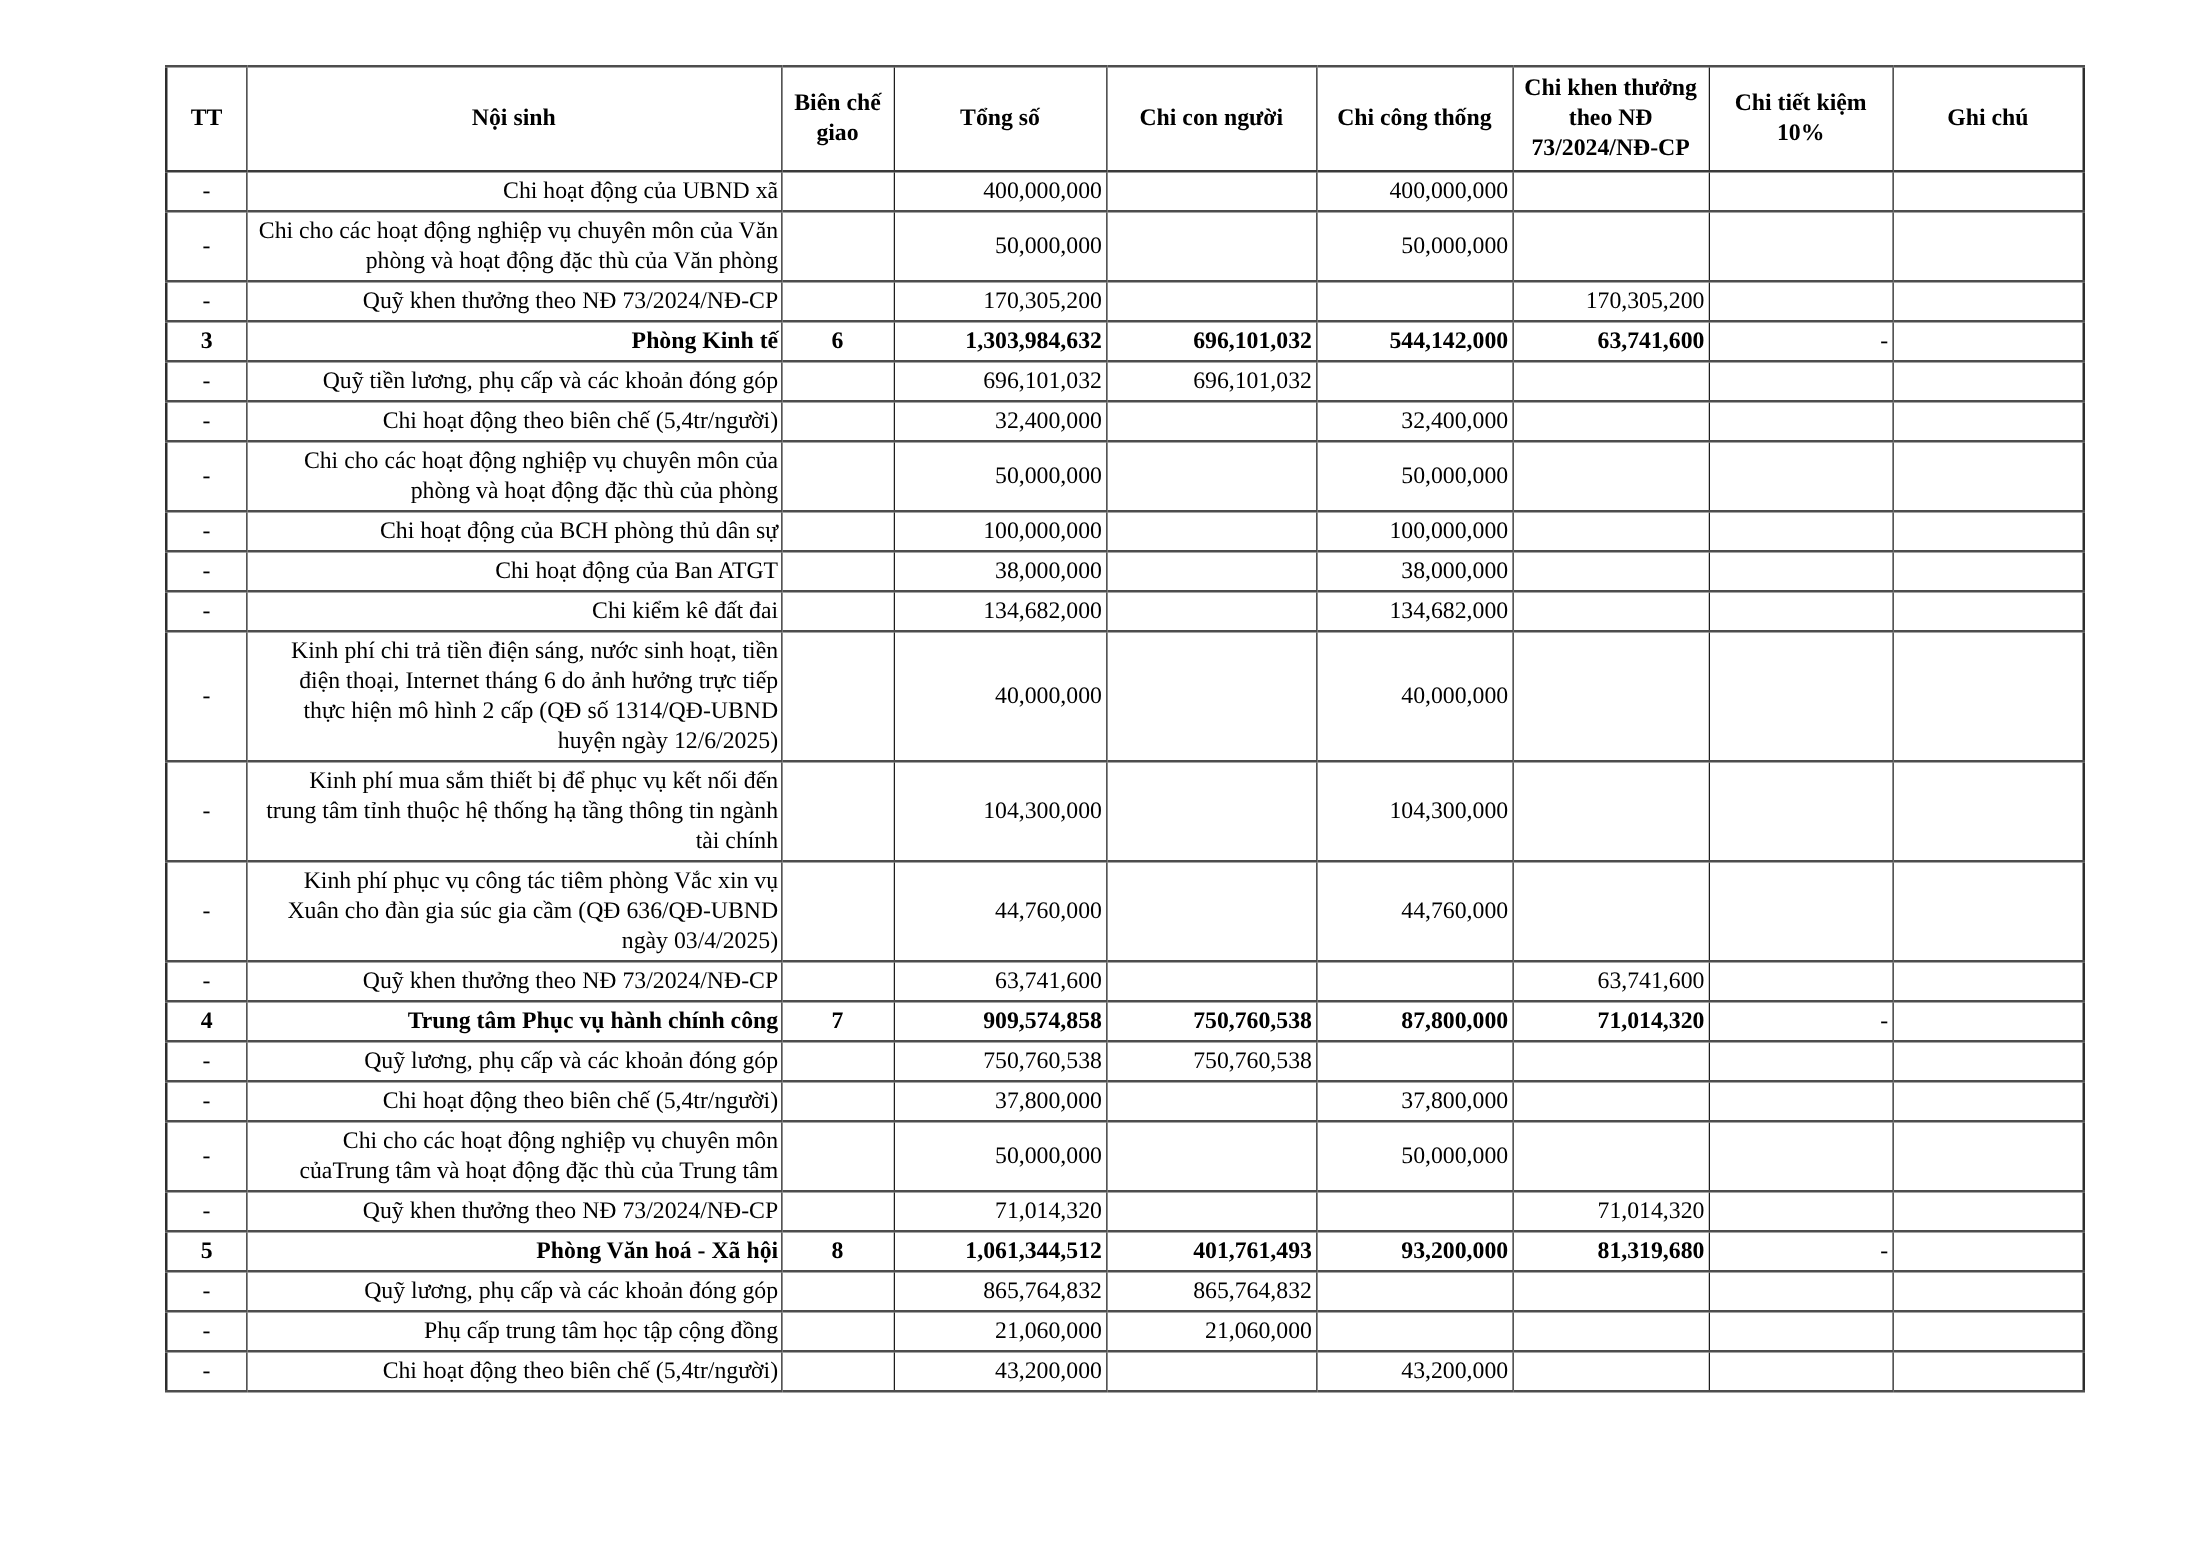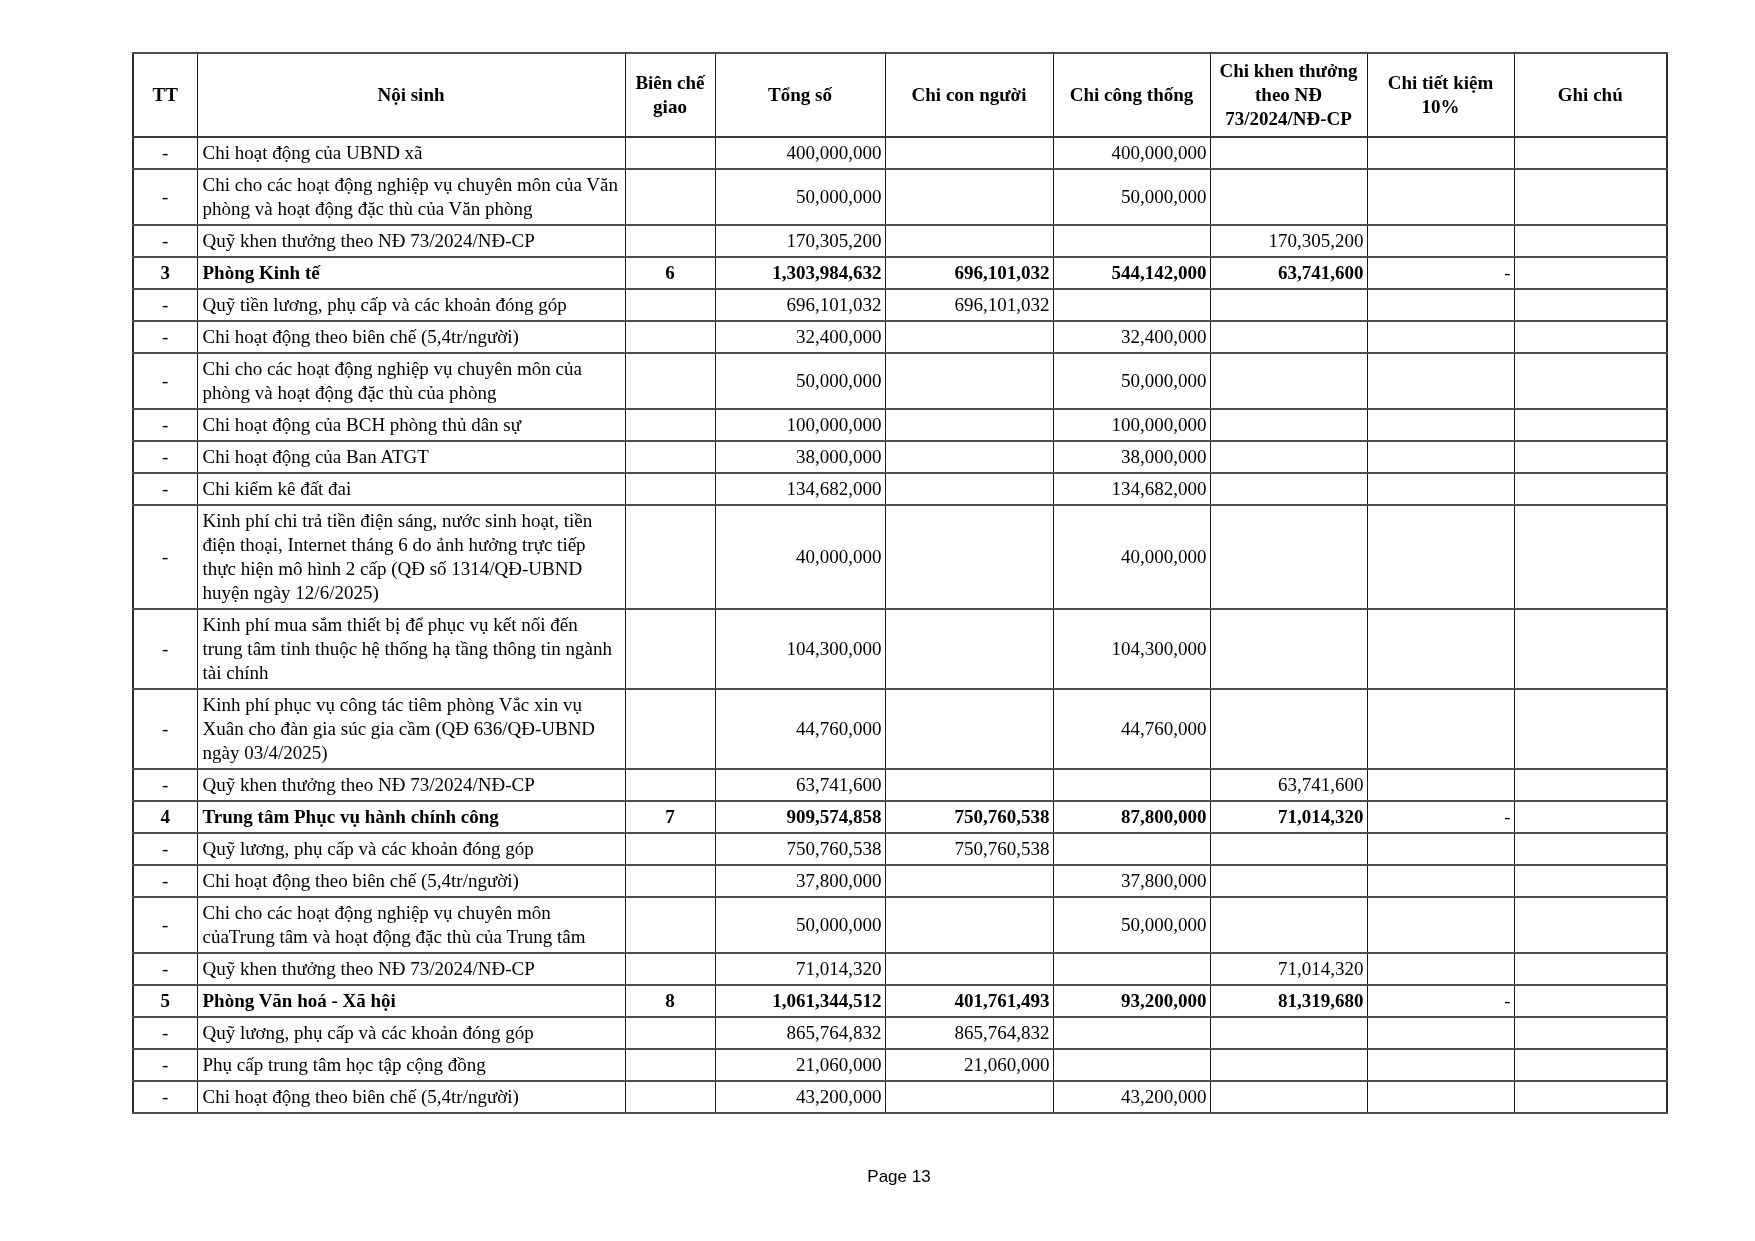--- a/index.html
+++ b/index.html
@@ -42,21 +42,21 @@
     word-wrap: break-word;
   }
   th {
     font-weight: bold;
     text-align: center;
     padding: 5px 3px;
     border-bottom: 2px solid #3a3a3a;
   }
   td { padding: 3px; }
   td.c-tt      { text-align: center; }
-  td.c-noidung { text-align: left; padding-left: 5px; padding-right: 2px; }
+  td.c-noidung { text-align: right; padding-left: 5px; padding-right: 2px; }
   td.c-bienche { text-align: center; }
   td.c-num     { text-align: right; padding-right: 3px; }
   tr.bold-row td { font-weight: bold; }
   tr.bold-row td.c-tietkiem { font-weight: normal; }
   .footer {
     position: absolute;
     left: 132px;
     top: 1167px;
     width: 1534px;
     text-align: center;
@@ -345,15 +345,14 @@
     <td class="c-num">43,200,000</td>
     <td class="c-num"></td>
     <td class="c-num">43,200,000</td>
     <td class="c-num"></td>
     <td class="c-num c-tietkiem"></td>
     <td class="c-ghichu"></td>
   </tr>
       </tbody>
   </table>
 
-  <div class="footer">Page 13</div>
 
 </div>
 
 </body></html>

